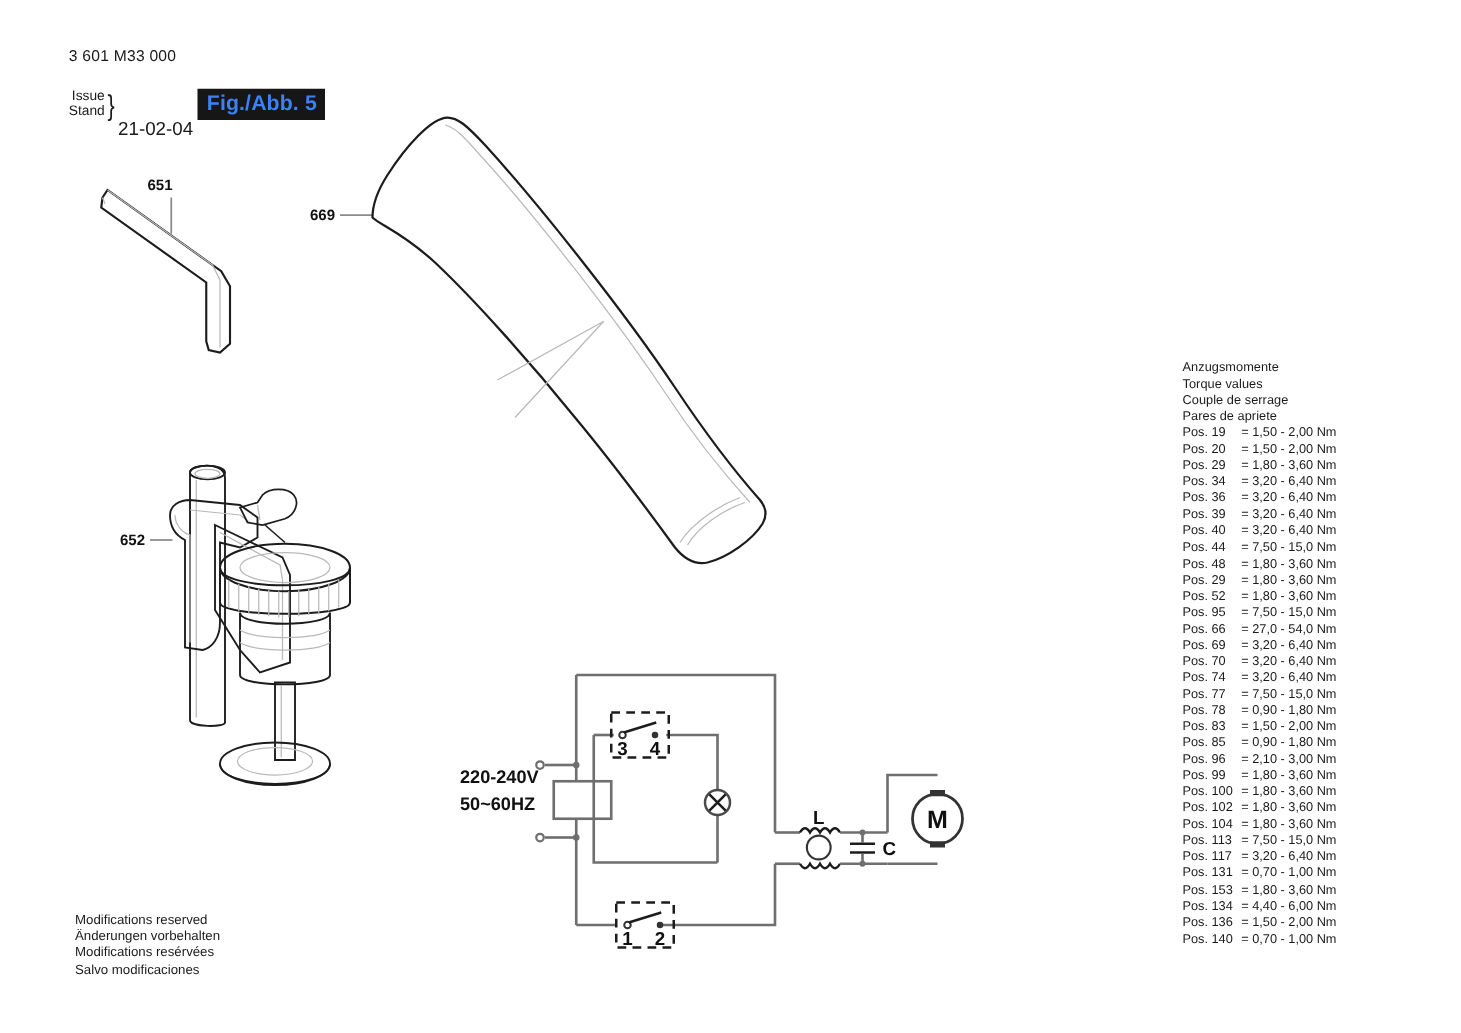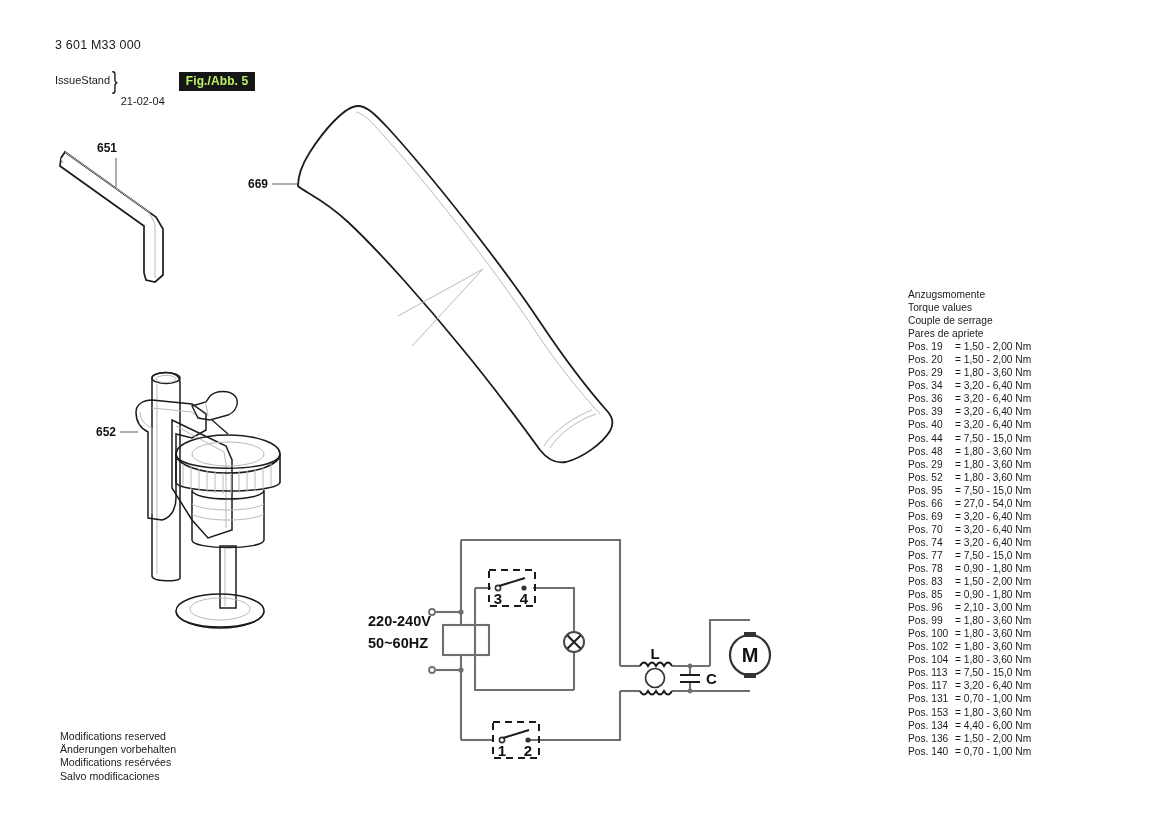--- a/index.html
+++ b/index.html
@@ -8,30 +8,30 @@
     font-family:"Liberation Sans","DejaVu Sans",sans-serif;
     color:#1a1a1a;
     -webkit-font-smoothing:antialiased;
   }
   .abs{position:absolute;}
 
   
   #header{left:55px;top:38px;}
   #doc-number{font-size:12.5px;letter-spacing:.2px;white-space:nowrap;}
   #issue-row{display:flex;align-items:center;margin-top:3px;}
-  #issue-words{display:flex;flex-direction:row;font-size:11px;line-height:11.5px;text-align:right;}
+  #issue-words{display:flex;flex-direction:column;font-size:11px;line-height:11.5px;text-align:right;}
   #brace{font-size:23px;line-height:20px;margin:0 1px 0 1px;font-weight:300;transform:scaleX(.75);}
-  #issue-date{font-size:11px;margin-left:1px;white-space:nowrap;margin-top:40px;}
+  #issue-date{font-size:15px;margin-left:1px;white-space:nowrap;margin-top:40px;}
   #fig-badge{
-    background:#161616;color:#bef264;font-size:12px;font-weight:bold;
-    padding:2px 7px 3px 7px;margin-left:14px;letter-spacing:.1px;white-space:nowrap;
+    background:#161616;color:#3b82f6;font-size:17px;font-weight:bold;
+    padding:2px 7px 3px 7px;margin-left:4px;letter-spacing:.1px;white-space:nowrap;
   }
 
   
-  #torque{left:908px;top:288px;font-size:10.2px;line-height:13.05px;white-space:nowrap;}
+  #torque{left:946px;top:288px;font-size:10.2px;line-height:13.05px;white-space:nowrap;}
   #torque .hdr{letter-spacing:.05px;}
   .trow{display:flex;align-items:flex-end;}
   .trow .pos{display:inline-block;width:47px;}
   .trow .val{display:inline-block;}
 
   
   #footer{left:60px;top:730px;font-size:10.6px;line-height:13.2px;white-space:nowrap;}
 
   
   svg{display:block;overflow:visible;}
@@ -54,34 +54,34 @@
     <div id="issue-words">
       <span>Issue</span>
       <span>Stand</span>
     </div>
     <div id="brace">}</div>
     <div id="issue-date">21-02-04</div>
     <div id="fig-badge">Fig./Abb. 5</div>
   </div>
 </div>
 
-<div class="abs" style="left:43px;top:130px;">
+<div class="abs" style="left:64px;top:130px;">
   <svg width="190" height="180" viewBox="0 0 190 180">
 
     <line class="leader" x1="73" y1="28" x2="73" y2="57"></line>
 
     <path class="ln" stroke-width="1.7" fill="#fdfdfd" d="M18,28 L22,22 L113,87 L120,99 L120,145 L112,152 L103,150 L101,143 L101,96 L17,36 Z"></path>
 
     <path class="thin" d="M22,22 L106,82 L112,94 L112,148"></path>
     <path class="thin" d="M18,28 L20,33"></path>
     <text class="nlabel" x="64" y="22" text-anchor="middle">651</text>
   </svg>
 </div>
 
-<div class="abs" style="left:240px;top:94px;">
+<div class="abs" style="left:240px;top:82px;">
   <svg width="390" height="380" viewBox="0 0 390 380">
 
     <line class="leader" x1="32" y1="90" x2="58" y2="90"></line>
     <text class="nlabel" x="28" y="94" text-anchor="end">669</text>
 
     <path class="ln" stroke-width="1.8" fill="#ffffff" d="M58,92 C58,82 61,72 70,58 C84,36 105,12 118,12
          C126,12 133,18 148,34
          C190,80 260,168 300,228
          C328,270 352,300 368,318
          C373,324 374,330 370,337

